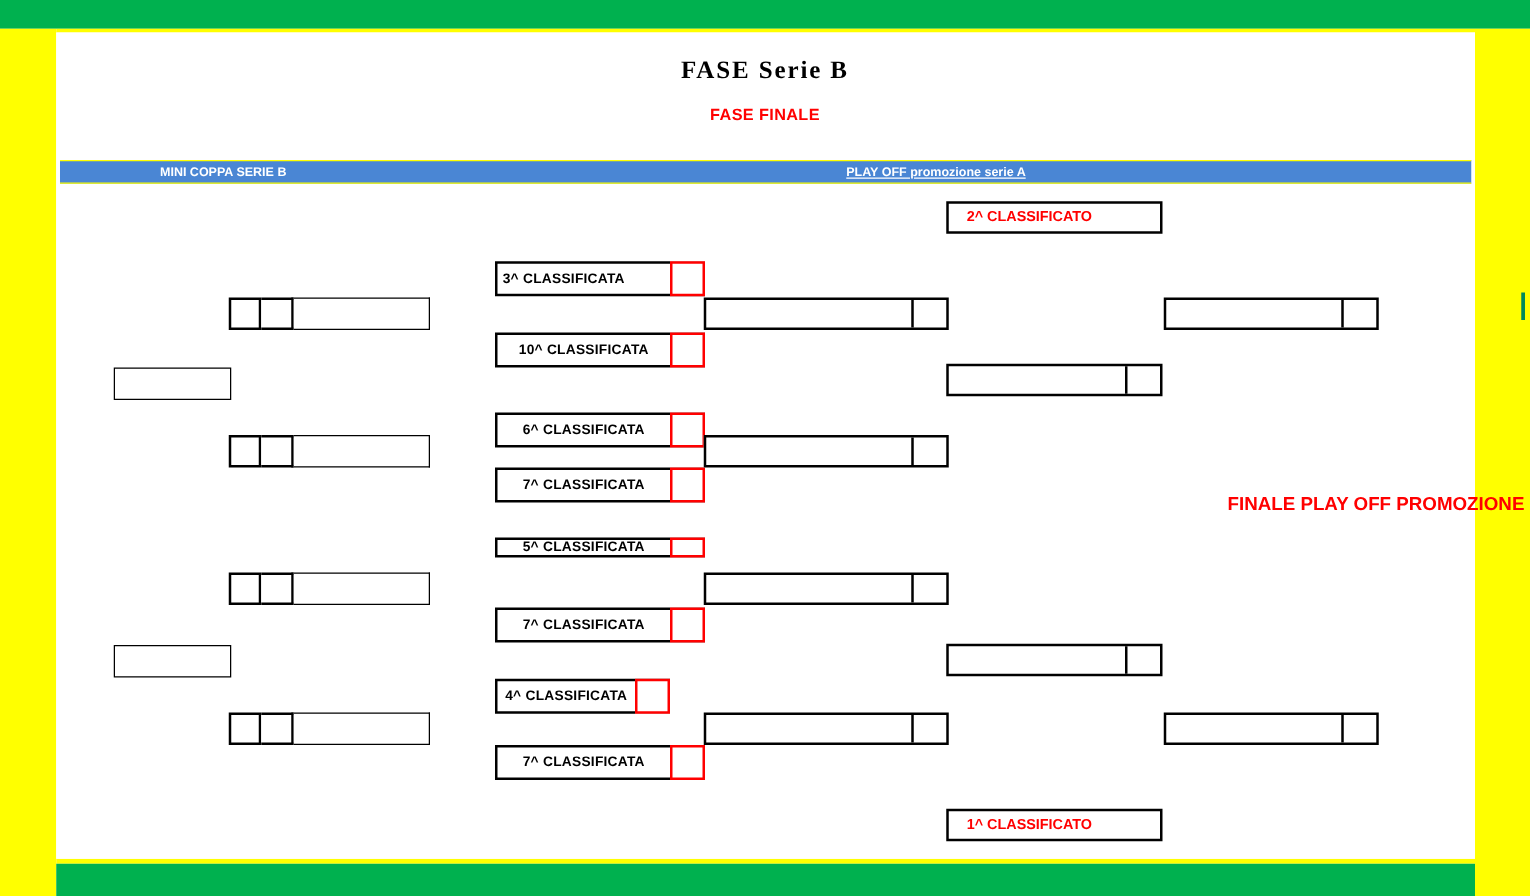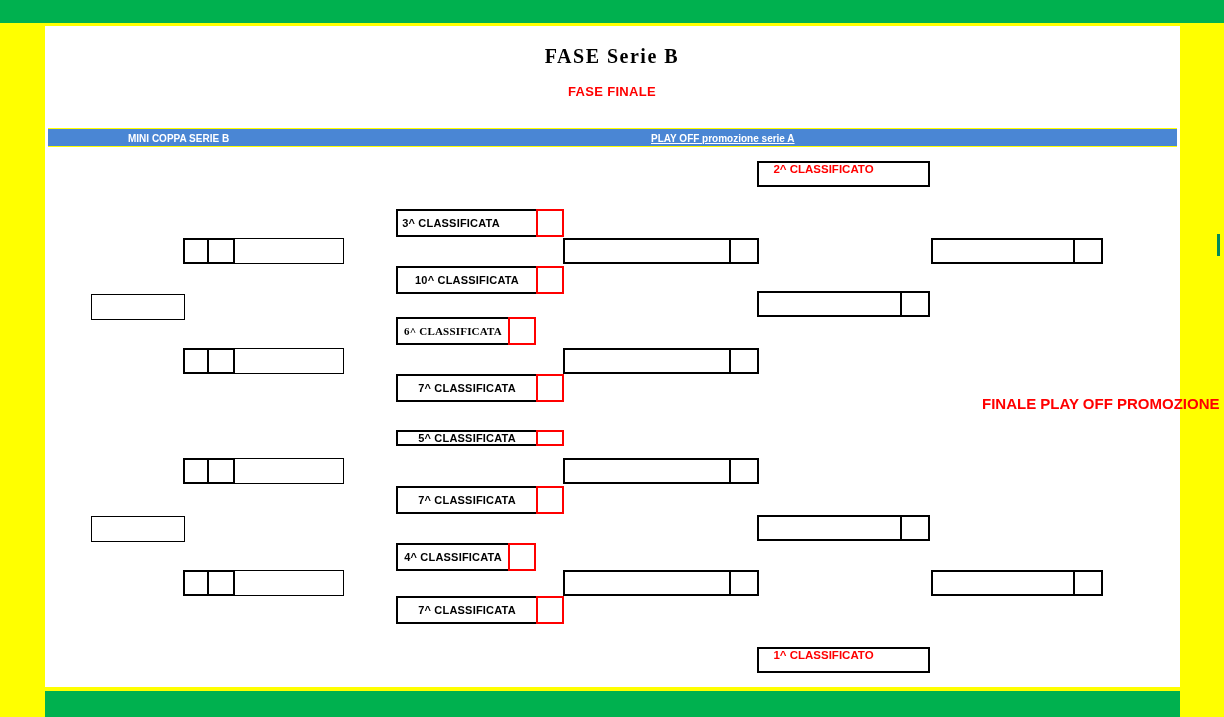--- a/index.html
+++ b/index.html
@@ -104,21 +104,21 @@
   .banner-label {
     position: absolute;
     top: 0;
     height: 19px;
     line-height: 19px;
     font-size: 10px;
     font-weight: bold;
     color: #ffffff;
   }
   .banner-label.left  { left: 80px; }
-  .banner-label.right { left: 603px; text-decoration: underline; }
+  .banner-label.right { left: 629px; text-decoration: underline; }
 
   
   .box {
     position: absolute;
     box-sizing: border-box;
     background: #ffffff;
   }
   
   .seed-box {
     border: 2px solid #000000;
@@ -186,21 +186,21 @@
   .coppa-plain {
     border: 1px solid #000000;
     box-sizing: border-box;
     background: #ffffff;
   }
 
   
   .final-box {
     border: 2px solid #000000;
     display: flex;
-    align-items: flex-start;
+    align-items: center;
     height: 26px;
   }
   .final-label {
     flex: 1 1 auto;
     display: flex;
     align-items: center;
     justify-content: center;
     font-size: 11.5px;
     font-weight: bold;
     color: #ff0000;
@@ -252,21 +252,21 @@
 
   <div class="box seed-box" style="left:396px; top:209px; width:168px; height:28px;gap:32px;">
     <div class="seed-label">3^ CLASSIFICATA</div>
     <div class="seed-score"></div>
   </div>
   <div class="box seed-box" style="left:396px; top:266px; width:168px; height:28px;">
     <div class="seed-label">10^ CLASSIFICATA</div>
     <div class="seed-score"></div>
   </div>
 
-  <div class="box seed-box" style="left:396px; top:317px; width:140px; height:28px;font-family:Liberation Serif, serif;">
+  <div class="box seed-box" style="left:396px; top:330px; width:168px; height:28px;">
     <div class="seed-label">6^ CLASSIFICATA</div>
     <div class="seed-score"></div>
   </div>
   <div class="box seed-box" style="left:396px; top:374px; width:168px; height:28px;">
     <div class="seed-label">7^ CLASSIFICATA</div>
     <div class="seed-score"></div>
   </div>
 
   <div class="box seed-box" style="left:396px; top:430px; width:168px; height:16px;">
     <div class="seed-label">5^ CLASSIFICATA</div>

